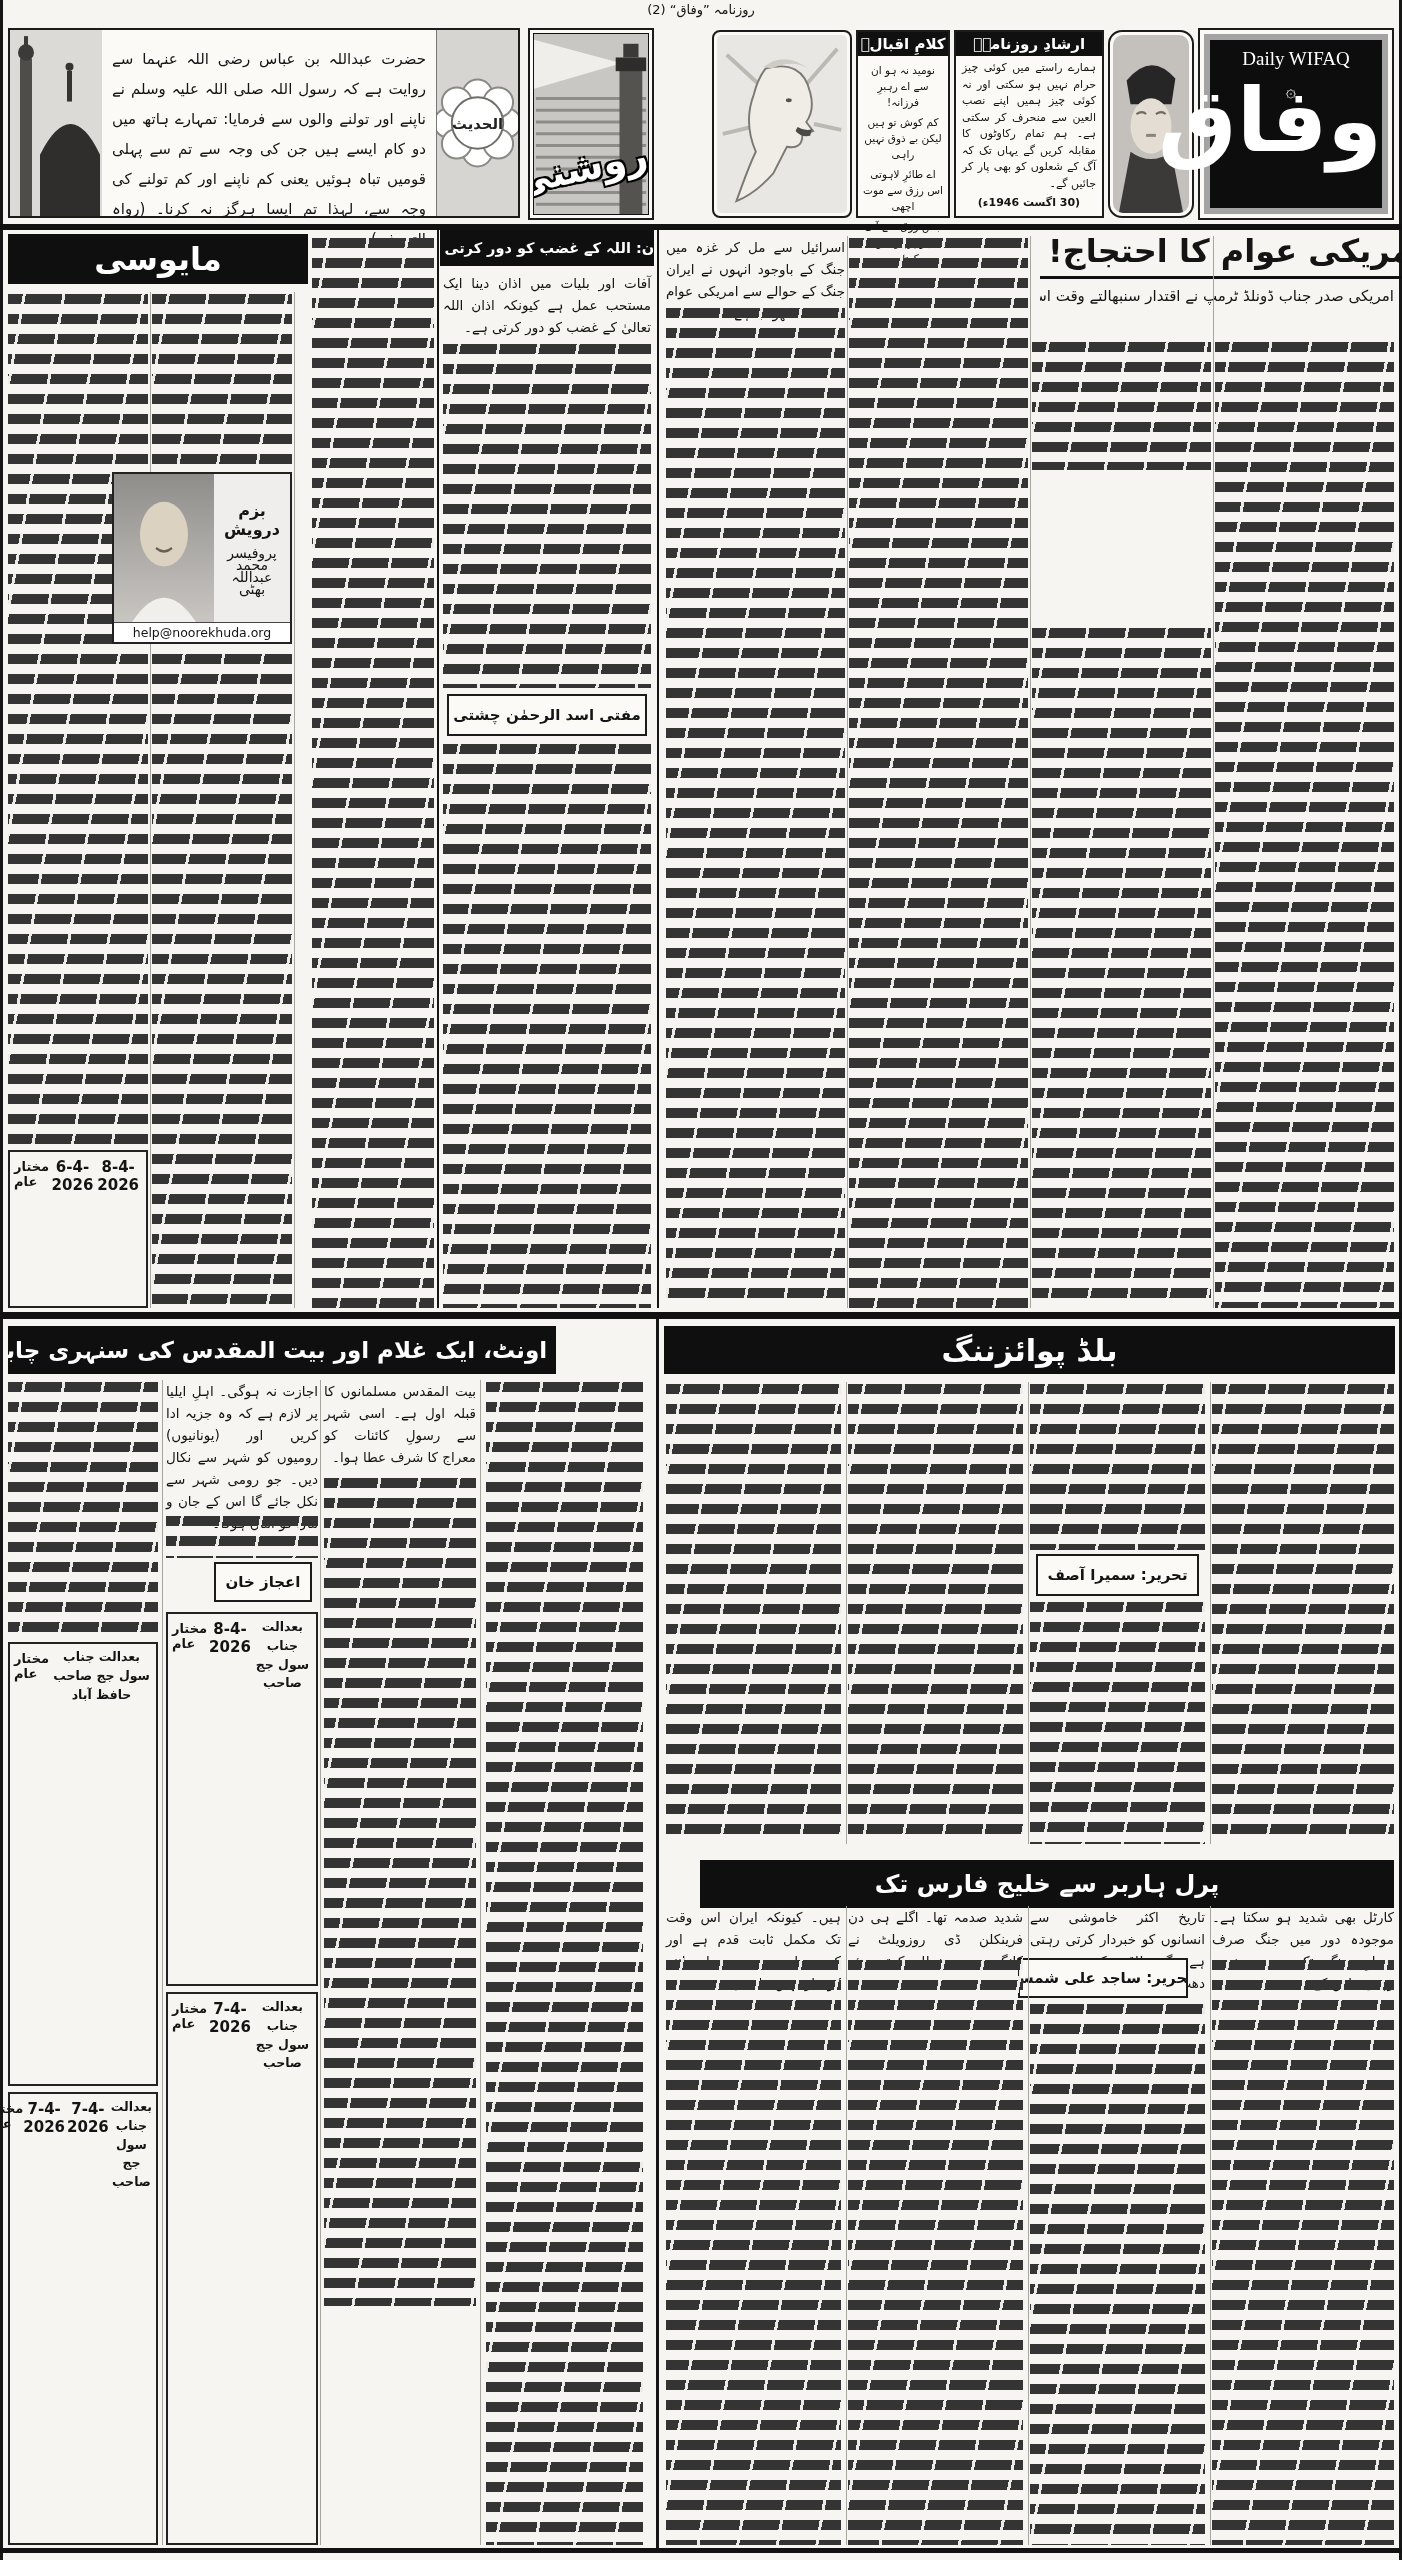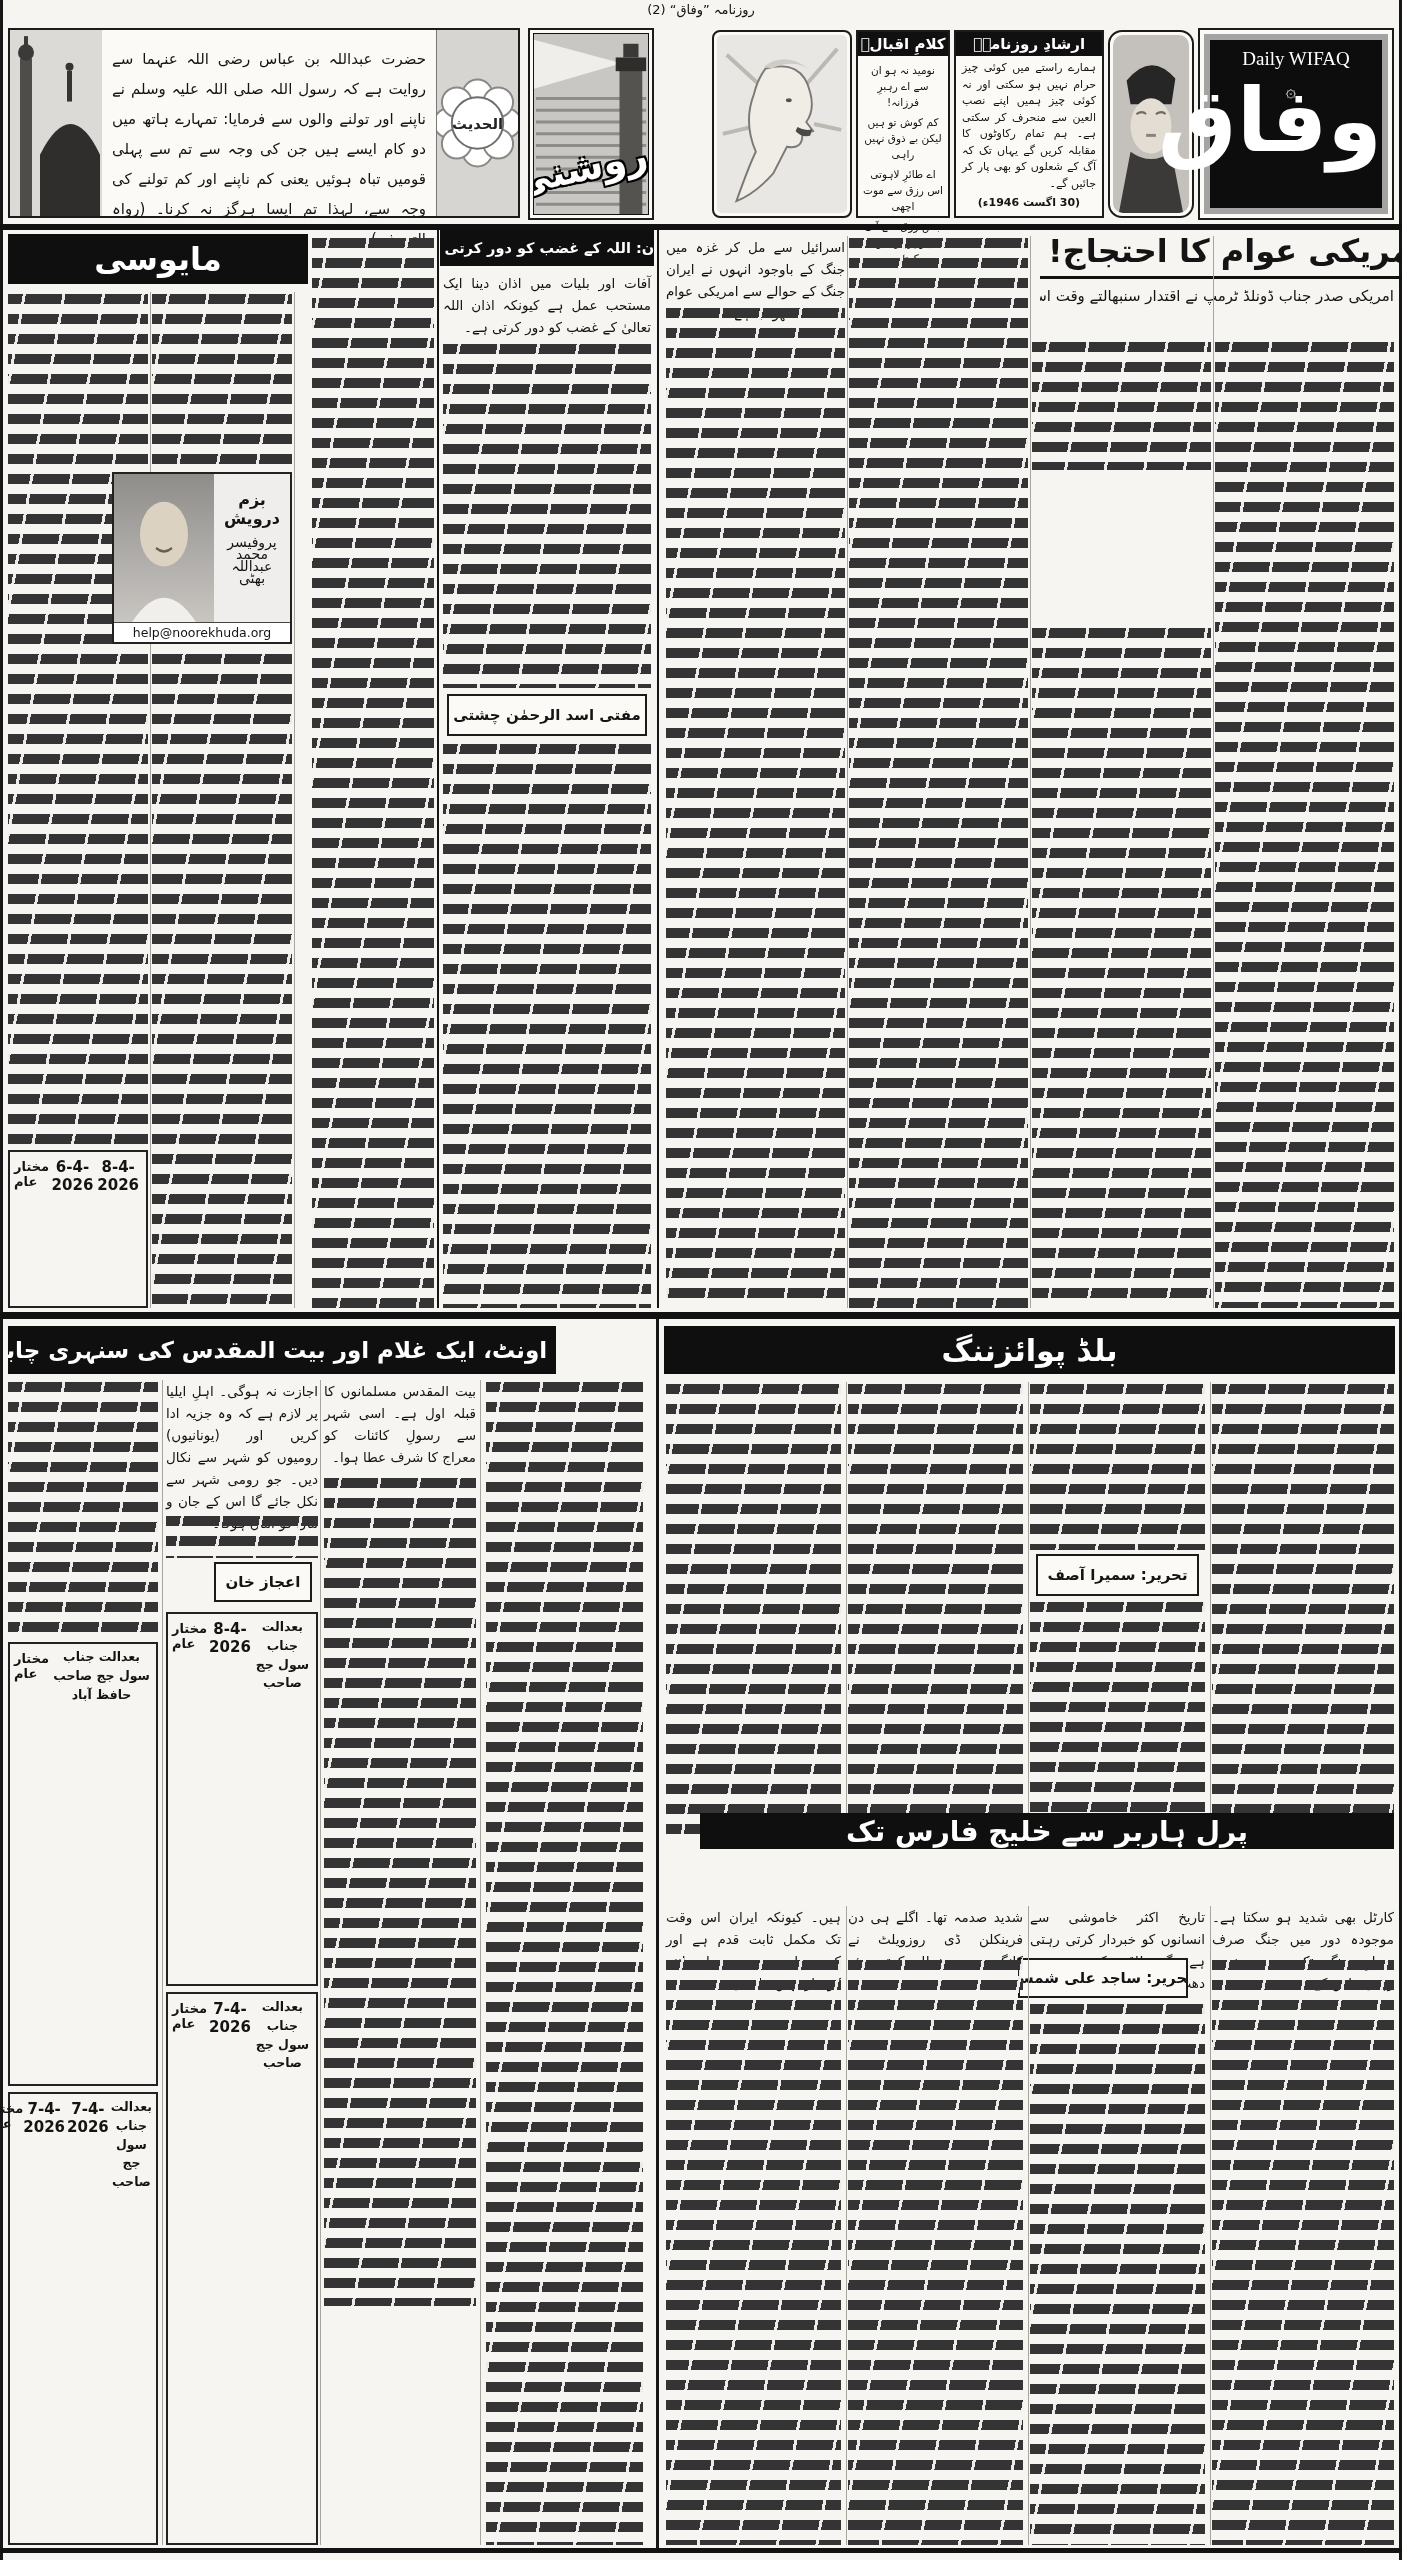--- a/index.html
+++ b/index.html
@@ -158,21 +158,21 @@
   <div class="abs bar" style="left:8px;top:234px;width:300px;height:50px;font-size:32px">مایوسی</div>
 
   <div class="abs fill" style="left:312px;top:236px;width:122px;height:1072px"></div>
   <div class="abs fill" style="left:152px;top:292px;width:140px;height:1016px"></div>
   <div class="abs fill" style="left:8px;top:292px;width:140px;height:852px"></div>
   <div class="hair" style="left:150px;top:292px;height:1016px"></div>
   <div class="hair" style="left:294px;top:292px;height:1016px"></div>
 
   <div class="abs" style="left:112px;top:472px;width:180px;height:172px;border:2px solid #222;background:#efeeec;display:flex;flex-direction:column">
     <div style="flex:1;display:flex;direction:rtl;overflow:hidden">
-      <div style="width:76px;padding:16px 4px;display:flex;flex-direction:column;justify-content:flex-start;text-align:center">
+      <div style="width:76px;padding:6px 4px;display:flex;flex-direction:column;justify-content:center;text-align:center">
         <div style="font-weight:bold;font-size:16px;direction:rtl">بزم درویش</div>
         <div style="font-size:14px;margin-top:8px;direction:rtl;line-height:12px">پروفیسر محمد عبداللہ بھٹی</div>
       </div>
       <div style="flex:1">
         <svg width="100%" height="100%" viewBox="0 0 100 128" preserveAspectRatio="none">
           <defs>
               <linearGradient id="pg" x1="0" y1="0" x2="0" y2="1">
             <stop offset="0" stop-color="#8f8d8a"></stop>
                 <stop offset="1" stop-color="#c9c6c2"></stop>
           </linearGradient>
@@ -270,21 +270,21 @@
   <div class="abs fill" style="left:1212px;top:1382px;width:182px;height:462px"></div>
   <div class="abs fill" style="left:1030px;top:1382px;width:175px;height:168px"></div>
   <div class="abs byline-box" style="left:1036px;top:1554px;width:163px;height:42px">تحریر: سمیرا آصف</div>
   <div class="abs fill" style="left:1030px;top:1600px;width:175px;height:244px"></div>
   <div class="abs fill" style="left:848px;top:1382px;width:175px;height:462px"></div>
   <div class="abs fill" style="left:666px;top:1382px;width:175px;height:462px"></div>
   <div class="hair" style="left:846px;top:1382px;height:462px"></div>
   <div class="hair" style="left:1028px;top:1382px;height:462px"></div>
   <div class="hair" style="left:1210px;top:1382px;height:462px"></div>
 
-  <div class="abs bar" style="left:700px;top:1813px;width:694px;height:36px;font-size:28px">پرل ہاربر سے خلیج فارس تک</div>
+  <div class="abs bar" style="left:700px;top:1860px;width:694px;height:48px;font-size:24px">پرل ہاربر سے خلیج فارس تک</div>
   <div class="abs urdu" style="left:1212px;top:1906px;width:182px;height:46px">کارٹل بھی شدید ہو سکتا ہے۔ موجودہ دور میں جنگ صرف میدانِ جنگ تک محدود نہیں رہتی۔ اس کے</div>
   <div class="abs urdu" style="left:1030px;top:1906px;width:175px;height:46px">تاریخ اکثر خاموشی سے انسانوں کو خبردار کرتی رہتی ہے مگر طاقت کے نشے میں دھت قومیں اکثر</div>
   <div class="abs urdu" style="left:848px;top:1906px;width:175px;height:46px">شدید صدمہ تھا۔ اگلے ہی دن فرینکلن ڈی روزویلٹ نے کانگریس سے خطاب کرتے ہوئے</div>
   <div class="abs urdu" style="left:666px;top:1906px;width:175px;height:46px">ہیں۔ کیونکہ ایران اس وقت تک مکمل ثابت قدم ہے اور کسی طرح سے بھی ہار ماننے کو تیار نہیں۔ ایسی</div>
   <div class="abs byline-box" style="left:1018px;top:1958px;width:170px;height:40px">تحریر: ساجد علی شمس</div>
   <div class="abs fill" style="left:1212px;top:1958px;width:182px;height:587px"></div>
   <div class="abs fill" style="left:1030px;top:2002px;width:175px;height:543px"></div>
   <div class="abs fill" style="left:848px;top:1958px;width:175px;height:587px"></div>
   <div class="abs fill" style="left:666px;top:1958px;width:175px;height:587px"></div>
   <div class="hair" style="left:846px;top:1906px;height:639px"></div>

